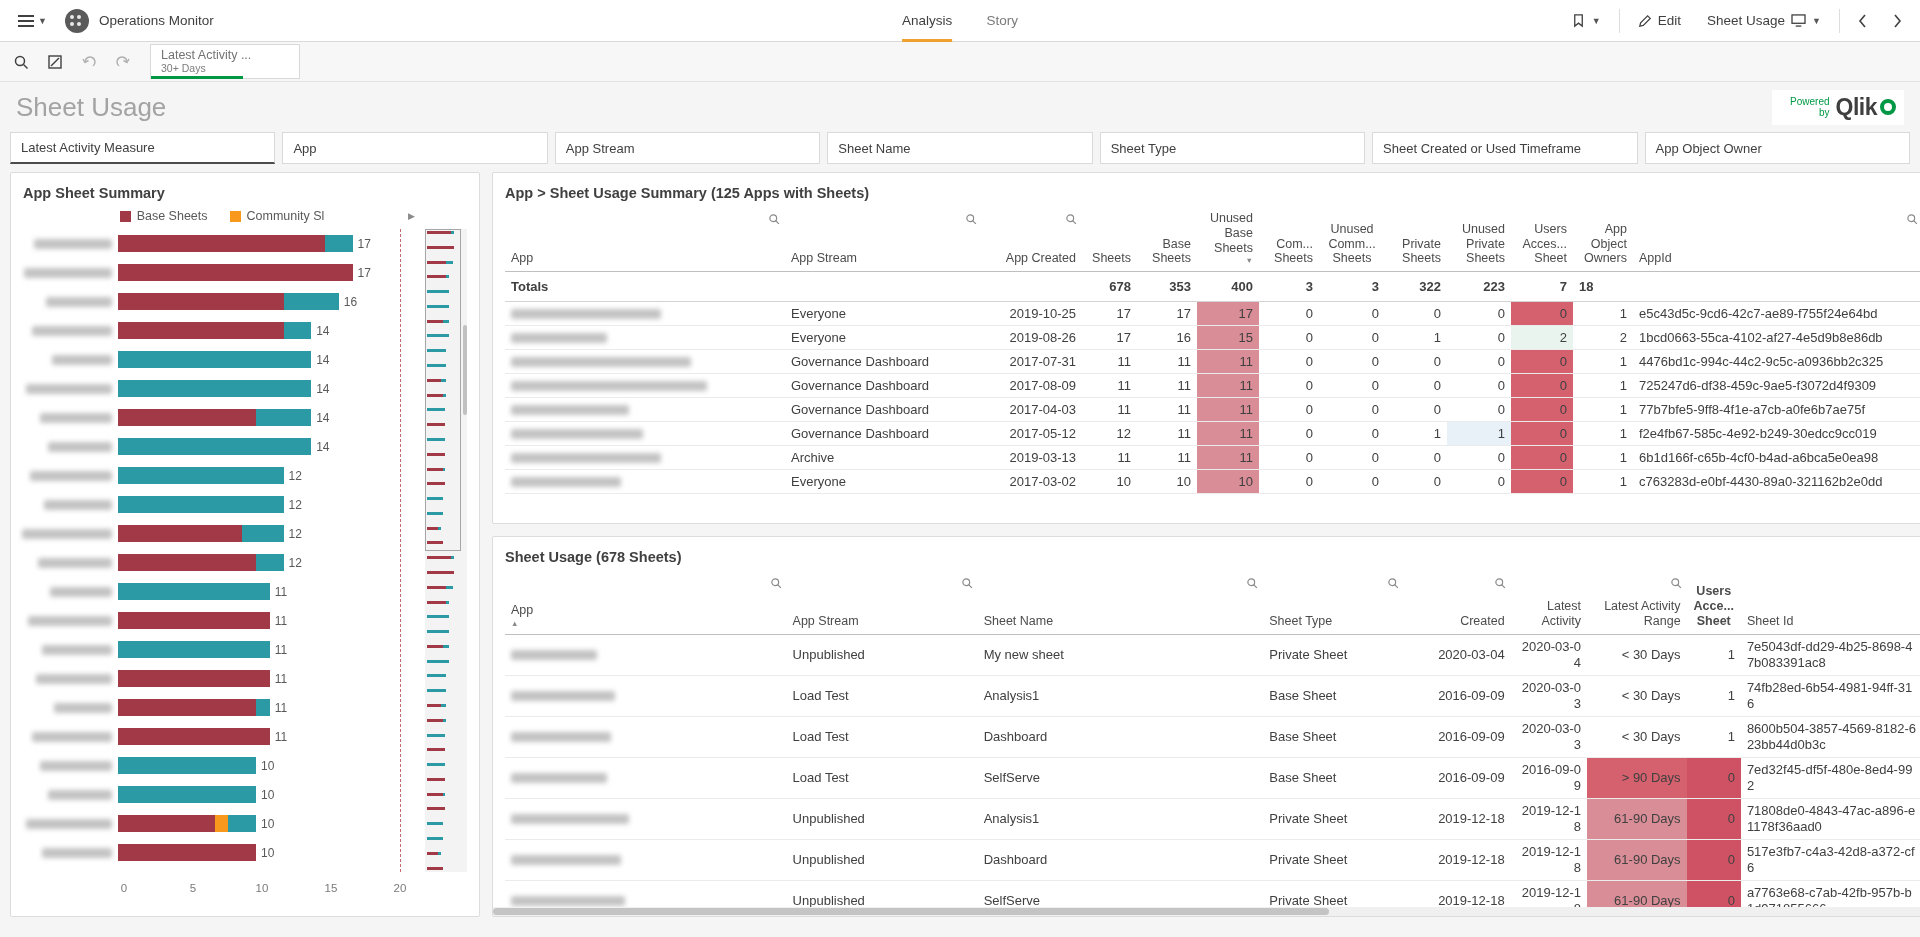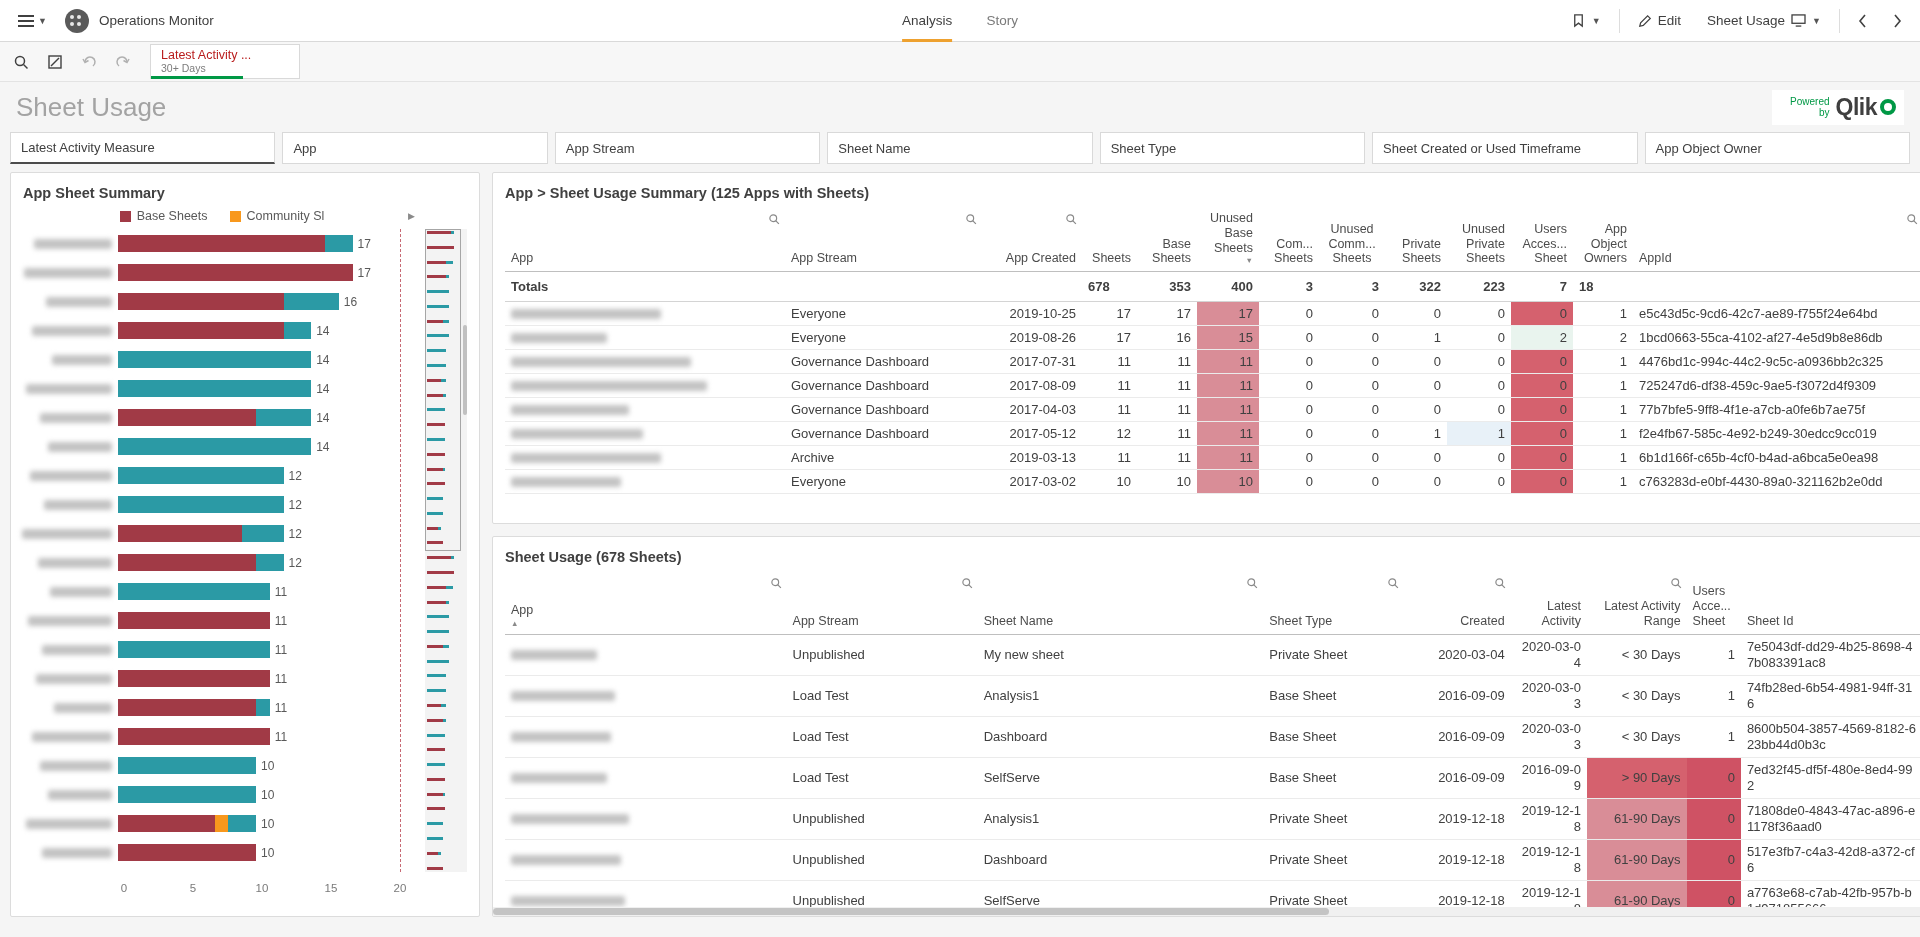--- a/index.html
+++ b/index.html
@@ -30,21 +30,21 @@
   .v-div { width:1px; height:24px; background:#ddd; }
   .icon-svg { display:inline-flex; }
   
   .toolbar { height:40px; background:#f7f7f7; border-bottom:1px solid #e3e3e3; display:flex; align-items:stretch; }
   .sel-icons { display:flex; align-items:center; gap:4px; padding:0 6px; }
   .sel-icon { width:30px; height:30px; display:flex; align-items:center; justify-content:center; cursor:pointer; border-radius:2px; }
   .sel-icon.disabled { opacity:.38; }
   .sel-chip { margin-left:6px; align-self:center; width:150px; background:#fff; border:1px solid #d9d9d9;
     padding:3px 10px 4px; position:relative; cursor:pointer; }
   .sel-chip:after { content:""; position:absolute; left:0; bottom:-1px; width:62%; height:3px; background:#009845; }
-  .chip-field { font-size:12.5px; color:#b91c1c; white-space:nowrap; overflow:hidden; }
+  .chip-field { font-size:12.5px; color:#737373; white-space:nowrap; overflow:hidden; }
   .chip-value { font-size:10.5px; color:#7c7c7c; }
   .tool-right { margin-left:auto; display:flex; align-items:stretch; }
   .tool-right .tr-btn { display:flex; align-items:center; gap:8px; padding:0 24px; font-size:13.5px;
     color:#404040; background:#f1f1f1; border-left:1px solid #e0e0e0; cursor:pointer; }
   
   .title-row { height:50px; display:flex; align-items:center; justify-content:space-between; padding:0 16px; }
   .sheet-title { font-size:26px; color:#a3a3a3; }
   .powered { display:flex; align-items:center; gap:6px; padding:4px 8px; background:#fff; }
   .powered .pby { width:50px; font-size:10px; line-height:11px; color:#009845; text-align:right; }
   .powered .brand { font-size:23px; font-weight:700; color:#3f3f3f; letter-spacing:-.5px; display:flex; align-items:center; gap:3px;}
@@ -687,21 +687,21 @@
                       <line x1="10.5" y1="10.5" x2="14.5" y2="14.5" stroke="#8a8a8a" stroke-width="1.6"></line>
                     </svg></span>
                 </th>
               </tr>
             </thead>
             <tbody>
               <tr class="totals-row">
                 <td style="text-align: left;">Totals</td>
                 <td style="text-align: left;"></td>
                 <td style="text-align: right;"></td>
-                <td style="">678</td>
+                <td style="text-align: right;">678</td>
                 <td style="text-align: right;">353</td>
                 <td style="text-align: right;">400</td>
                 <td style="text-align: right;">3</td>
                 <td style="text-align: right;">3</td>
                 <td style="text-align: right;">322</td>
                 <td style="text-align: right;">223</td>
                 <td style="text-align: right;">7</td>
                 <td style="text-align: left;">18</td>
                 <td style="text-align: left;"></td>
               </tr>
@@ -901,21 +901,21 @@
                 <th style="text-align: right;">
                   <div class="hlabel">Latest Activity</div>
                 </th>
                 <th style="text-align: right;">
                   <div class="hlabel">Latest Activity Range</div>
                   <span class="hsearch"><svg width="12" height="12" viewBox="0 0 16 16">
                       <circle cx="7" cy="7" r="4.5" fill="none" stroke="#8a8a8a" stroke-width="1.6"></circle>
                       <line x1="10.5" y1="10.5" x2="14.5" y2="14.5" stroke="#8a8a8a" stroke-width="1.6"></line>
                     </svg></span>
                 </th>
-                <th style="text-align: left;">
+                <th style="text-align: center; font-weight: bold;">
                   <div class="hlabel">Users Acce... Sheet</div>
                 </th>
                 <th style="text-align: left;">
                   <div class="hlabel">Sheet Id</div>
                 </th>
               </tr>
             </thead>
             <tbody>
               <tr>
                 <td style="text-align: left;">

